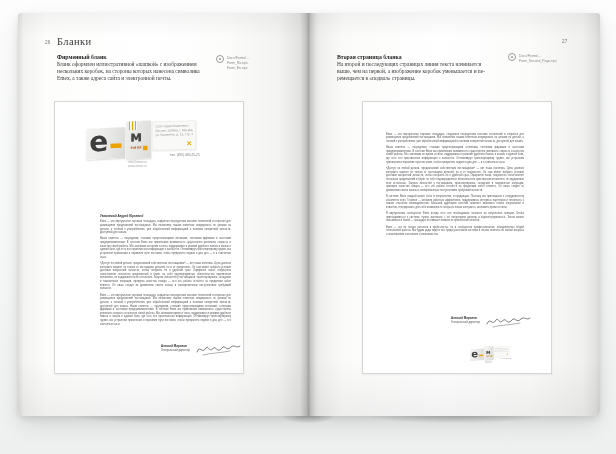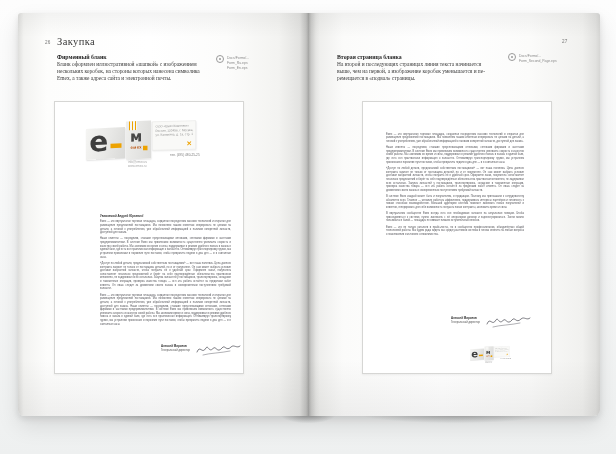--- a/index.html
+++ b/index.html
@@ -81,21 +81,21 @@
 
   <div class="floor-shadow fs-l"></div>
   <div class="floor-shadow fs-r"></div>
   <div class="floor-shadow fs-c"></div>
 
   <div class="book">
 
     <div class="page page-left">
 
       <span class="pagenum" style="left:27px;top:27px;">26</span>
-      <span class="section-title" style="left:39px;top:23px;">Закупка</span>
+      <span class="section-title" style="left:39px;top:23px;">Бланки</span>
 
       <span class="article-heading" style="left:39px;top:41px;">Фирменный бланк</span>
       <div class="article-body" style="left:39px;top:48px;width:158px;">
         <div>Бланк оформлен иллюстративной «шапкой» с изображением</div>
         <div>нескольких коробок, на стороны которых нанесена символика</div>
         <div>Emex, а также адреса сайта и электронной почты.</div>
       </div>
 
       <div class="fileref" style="left:198px;top:42px;">
         <span class="disc"></span>

